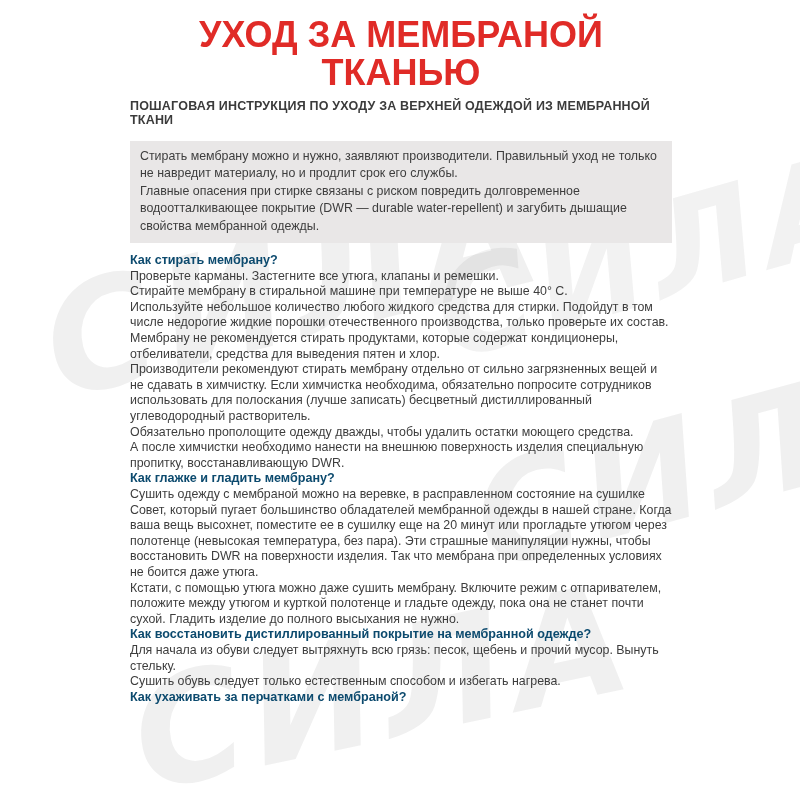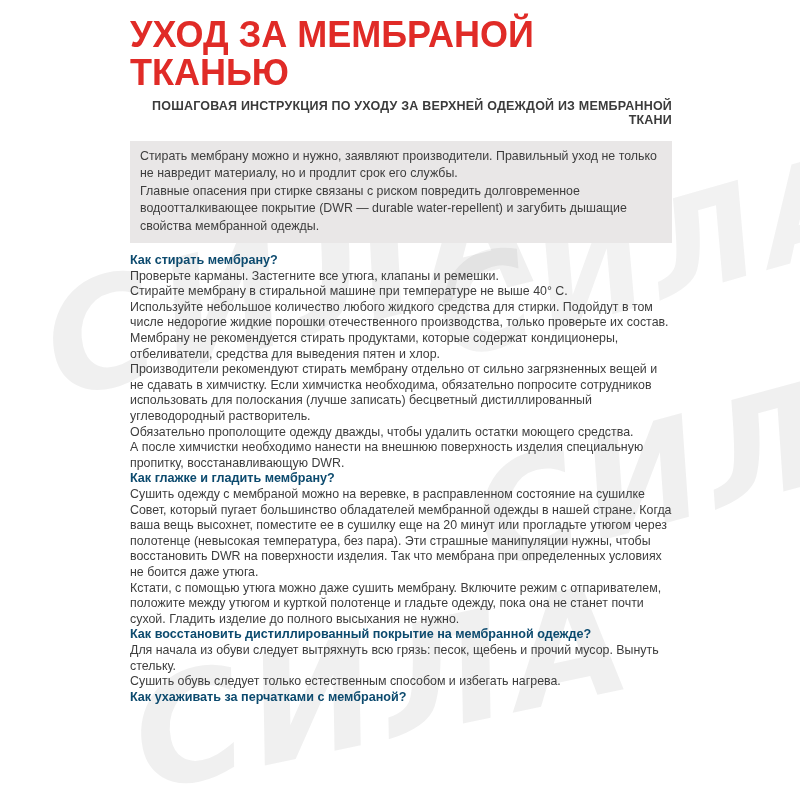--- a/index.html
+++ b/index.html
@@ -30,29 +30,30 @@
   .w2 { font-size: 130px; left: 430px; top: 180px; transform: rotate(-16deg); color: rgba(40,40,40,0.06); }
   .w3 { font-size: 140px; left: 470px; top: 380px; transform: rotate(-15deg); color: rgba(40,40,40,0.07); }
   .w4 { font-size: 150px; left: 130px; top: 600px; transform: rotate(-12deg); }
   .content {
     position: relative;
     z-index: 1;
     padding: 16px 128px 0 130px;
   }
   h1.title {
     margin: 0;
+    text-align: center;
     color: #e02b27;
     font-size: 36px;
     line-height: 1.05;
     font-weight: bold;
     letter-spacing: 0px;
   }
   h2.subtitle {
     margin: 7px 0 14px 0;
-    text-align: right;
+    text-align: left;
     color: #3b3b3b;
     font-size: 12.5px;
     font-weight: bold;
     letter-spacing: 0.2px;
   }
   .intro {
     background: #e9e7e7;
     padding: 7px 10px 8px 10px;
     margin-bottom: 10px;
   }

